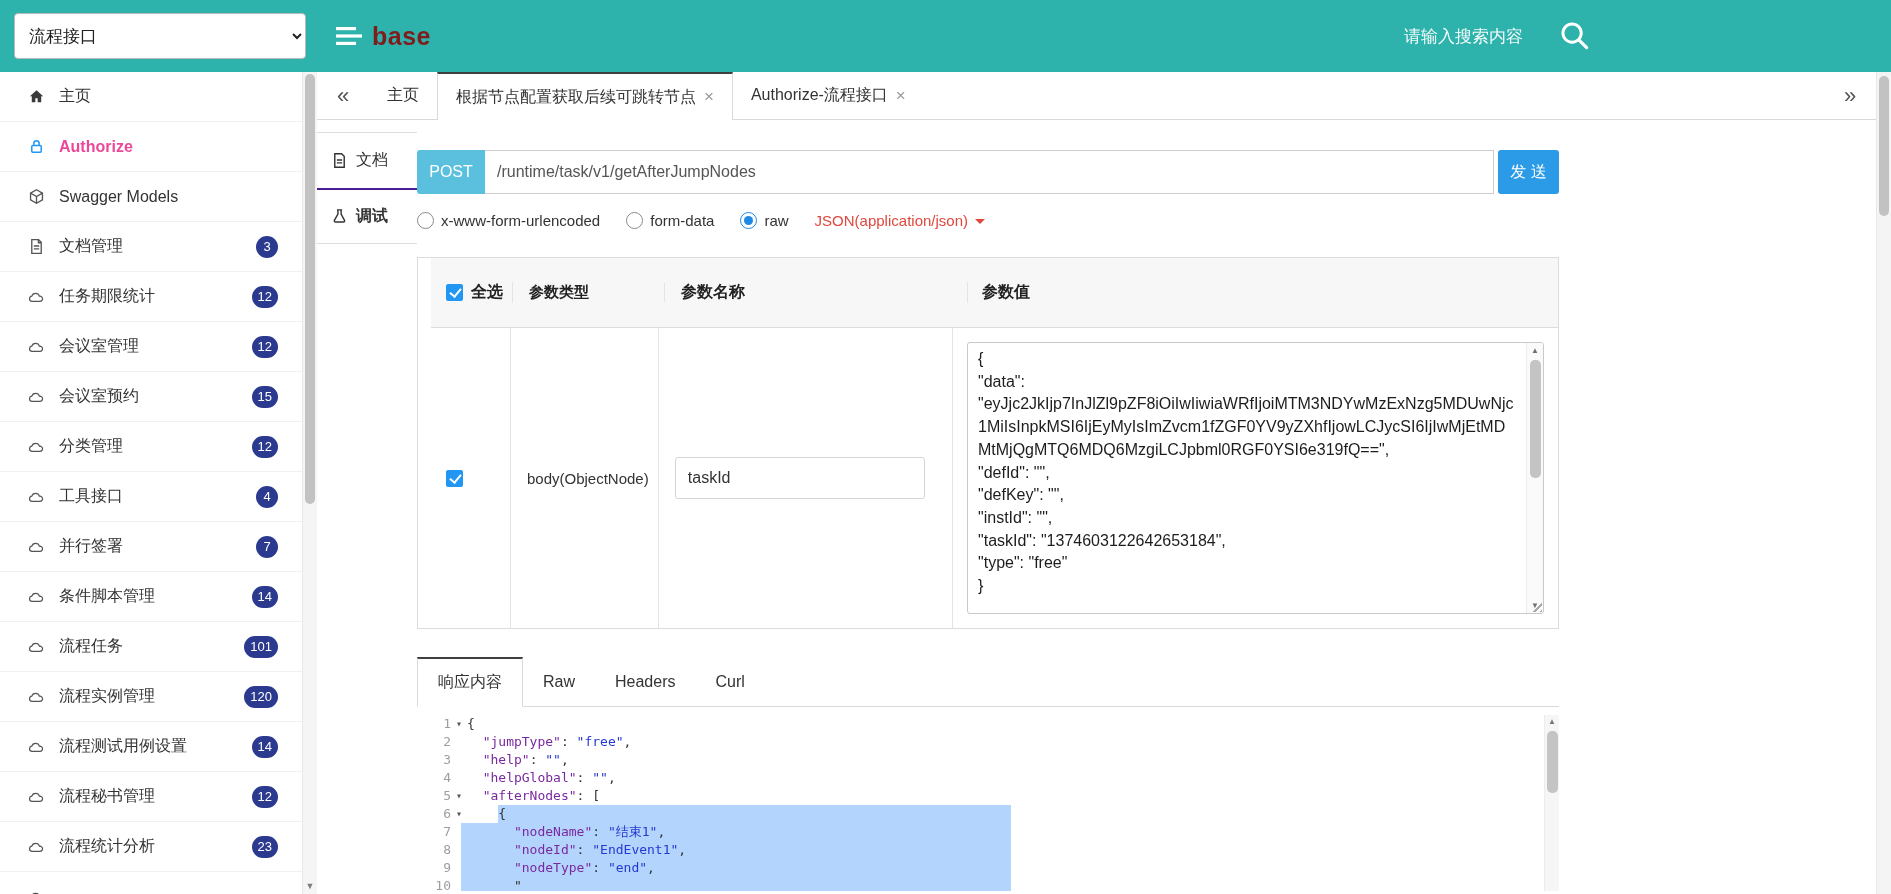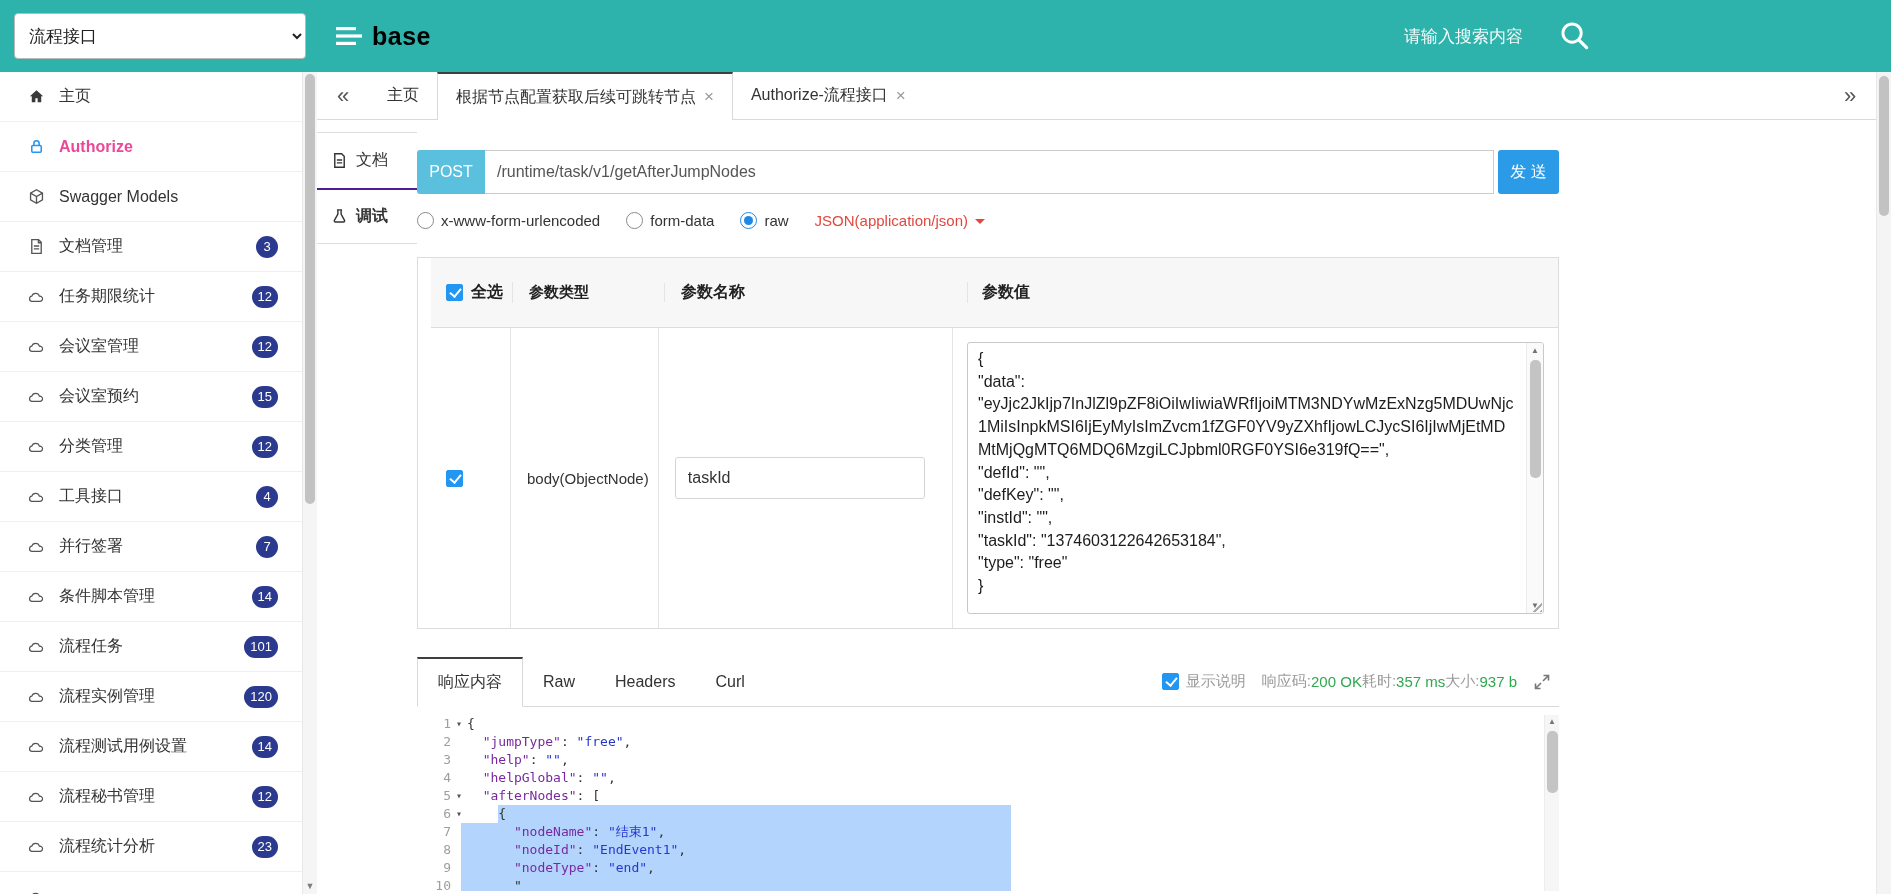--- a/index.html
+++ b/index.html
@@ -2,21 +2,21 @@
 <html><head>
 <meta charset="utf-8">
 <style>
   * { margin:0; padding:0; box-sizing:border-box; }
   html,body { width:1891px; height:894px; overflow:hidden; }
   body { font-family:"Liberation Sans","DejaVu Sans",sans-serif; background:#fff; position:relative; color:#333; }
 
   
   .topbar { position:absolute; left:0; top:0; width:1891px; height:72px; background:#2db3ac; display:flex; align-items:center; z-index:5; }
   .mod-select { margin-left:14px; width:292px; height:46px; font-size:17px; border:1px solid #b9b9b9; border-radius:4px; background:#fff; color:#222; padding:0 10px; font-family:inherit; }
-  .brand { display:flex; align-items:center; gap:10px; margin-left:30px; color:#000000; font-size:25px; font-weight:bold; letter-spacing:.5px; }
+  .brand { display:flex; align-items:center; gap:10px; margin-left:30px; color:#7f1d1d; font-size:25px; font-weight:bold; letter-spacing:.5px; }
   .search-wrap { margin-left:auto; display:flex; align-items:center; gap:36px; margin-right:300px; }
   .search-ph { color:#fff; opacity:.95; font-size:17px; }
 
   
   .sidebar { position:absolute; left:0; top:72px; width:302px; bottom:0; background:#fff; overflow:hidden; }
   .side-item { height:50px; display:flex; align-items:center; gap:13px; padding-left:26px; border-bottom:1px solid #f0f0f0; font-size:16px; color:#333; cursor:pointer; }
   .side-icon { width:20px; display:flex; justify-content:center; align-items:center; }
   .side-item.active .side-label { color:#ec4899; font-weight:bold; }
   .side-badge { margin-left:auto; margin-right:24px; background:#2b3a8f; color:#fff; font-size:13px; height:22px; min-width:22px; padding:0 6px; border-radius:11px; display:flex; align-items:center; justify-content:center; }
   .side-scroll { position:absolute; left:302px; top:72px; width:15px; bottom:0; background:#f5f5f5; border-left:1px solid #e8e8e8; }
@@ -408,39 +408,20 @@
         </div>
       </div>
 
       <div class="resp-tabs">
         <div id="rtabs">
             <div class="rtab active">响应内容</div>
             <div class="rtab">Raw</div>
             <div class="rtab">Headers</div>
             <div class="rtab">Curl</div>
           </div>
-        <div class="resp-meta">
-          <span class="meta-note">
-            <span class="cbx on" id="cb-note"></span>
-            <span>显示说明</span>
-          </span>
-          <span class="meta-status">
-            <span class="m-label">响应码:</span>
-            <span class="m-val">200 OK</span>
-            <span class="m-label">耗时:</span>
-            <span class="m-val">357 ms</span>
-            <span class="m-label">大小:</span>
-            <span class="m-val">937 b</span>
-          </span>
-          <span style="display:flex;cursor:pointer;">
-            <svg width="18" height="18" viewBox="0 0 18 18" fill="none" stroke="#777" stroke-width="1.6">
-                <path d="M10.5 2.5h5v5M15.5 2.5l-5.5 5.5M7.5 15.5h-5v-5M2.5 15.5L8 10"></path>
-              </svg>
-          </span>
-        </div>
       </div>
 
       <div class="code-wrap">
         <div id="code-lines">
             <div class="code-line">
               <span class="ln">1</span>
               <span class="fold">▾</span>
               <span class="ct">{</span>
             </div>
             <div class="code-line">

